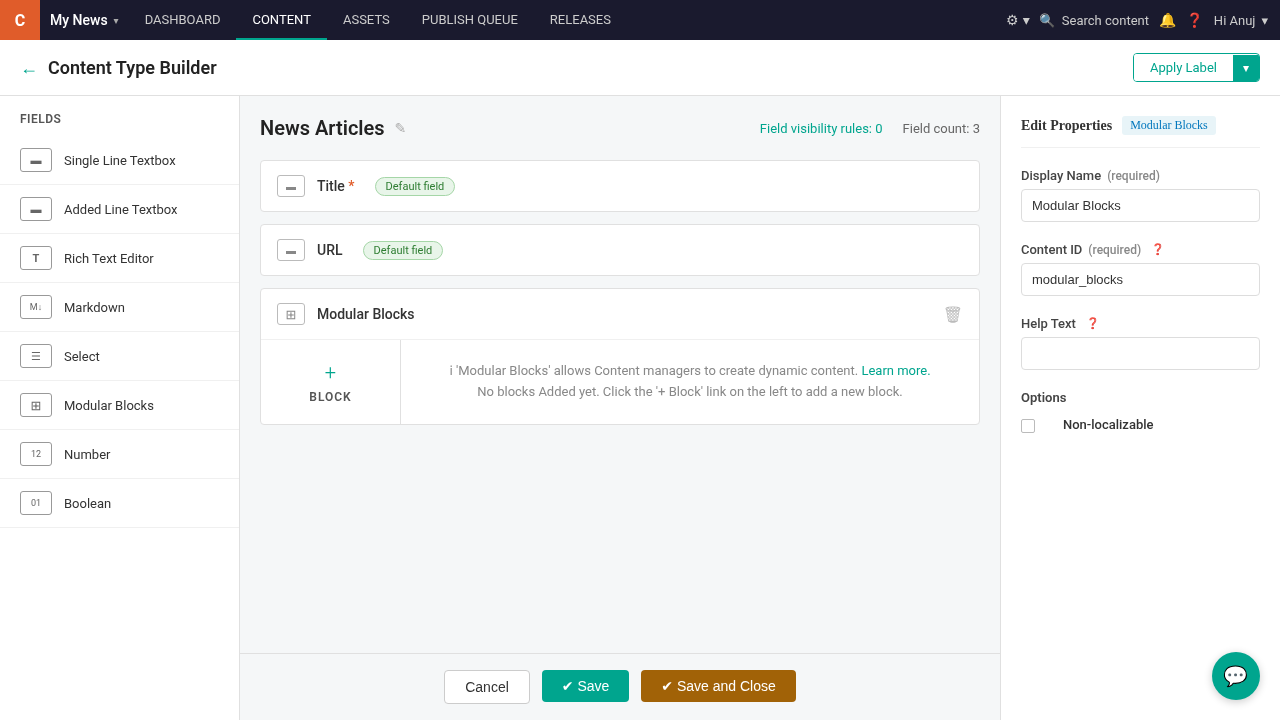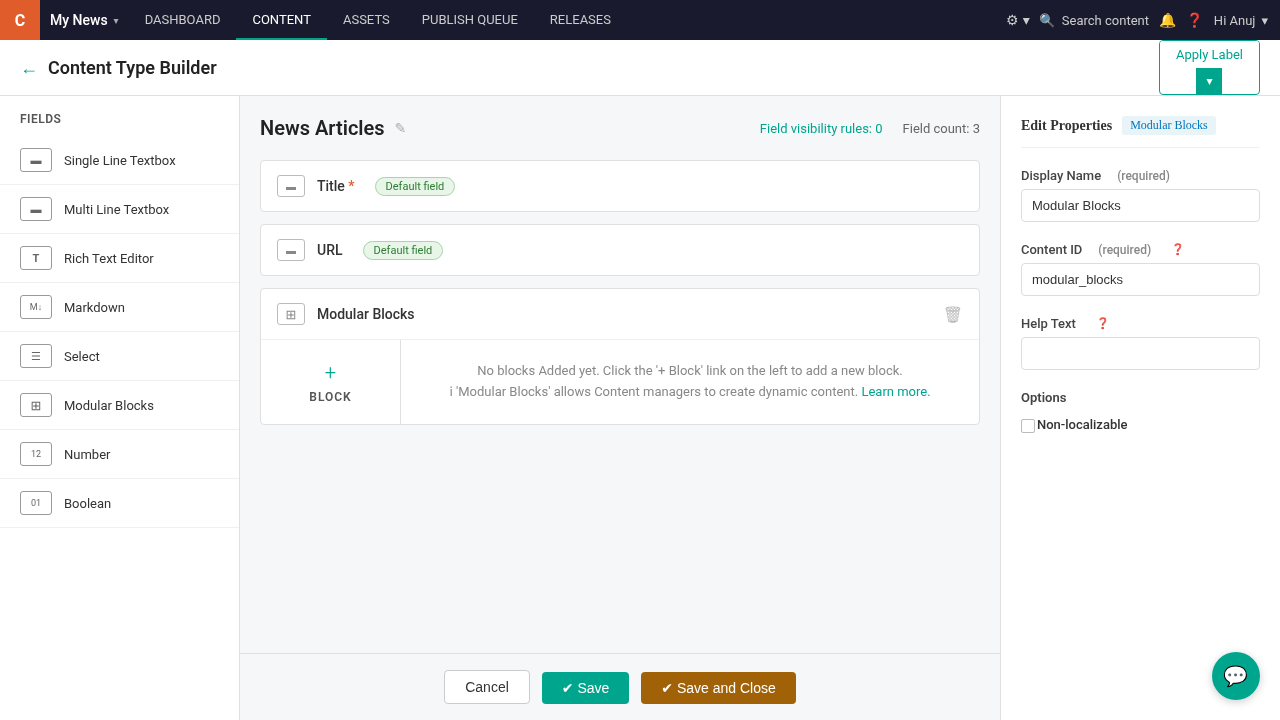--- a/index.html
+++ b/index.html
@@ -44,21 +44,21 @@
     .subheader {
       background: #fff; border-bottom: 1px solid #e0e0e0;
       padding: 0 20px; height: 56px; display: flex; align-items: center;
       justify-content: space-between;
     }
     .subheader-left { display: flex; align-items: center; gap: 10px; }
     .back-arrow { color: #00a58e; font-size: 18px; cursor: pointer; }
     .subheader-title { font-size: 18px; font-weight: 600; color: #222; }
     .apply-label-btn {
       display: flex; align-items: center; gap: 0;
-      border: 1px solid #00a58e; border-radius: 4px; overflow: hidden; cursor: pointer; flex-direction: column;
+      border: 1px solid #00a58e; border-radius: 4px; overflow: hidden; cursor: pointer;
     }
     .apply-label-btn-text {
       padding: 6px 16px; background: #fff; color: #00a58e; font-size: 13px;
     }
     .apply-label-btn-arrow {
       padding: 6px 10px; background: #00a58e; color: #fff; font-size: 12px;
     }
 
     
     .main-layout {
@@ -153,21 +153,21 @@
     .blocks-empty {
       flex: 1; display: flex; flex-direction: column; align-items: center;
       justify-content: center; padding: 20px; text-align: center;
       color: #888; font-size: 13px; line-height: 1.6;
     }
     .blocks-empty .learn-more { color: #00a58e; cursor: pointer; }
 
     
     .center-footer {
       background: #f5f7f8; border-top: 1px solid #e0e0e0;
-      padding: 16px 20px; display: flex; align-items: flex-end; justify-content: center;
+      padding: 16px 20px; display: flex; align-items: flex-start; justify-content: center;
       gap: 12px;
     }
     .cancel-btn {
       padding: 8px 20px; background: #fff; border: 1px solid #ccc;
       border-radius: 4px; color: #333; cursor: pointer; font-size: 14px;
     }
     .save-btn {
       padding: 8px 20px; background: #00a58e; border: none;
       border-radius: 4px; color: #fff; cursor: pointer; font-size: 14px;
       display: flex; align-items: center; gap: 6px;
@@ -188,30 +188,30 @@
       border-bottom: 1px solid #f0f0f0; padding-bottom: 12px; font-family: Liberation Serif, serif;
     }
     .edit-props-title { font-size: 14px; font-weight: 600; color: #333; }
     .modular-blocks-tag {
       background: #e8f4f8; color: #0277bd; font-size: 12px;
       padding: 2px 8px; border-radius: 3px;
     }
     .prop-section { margin-bottom: 20px; }
     .prop-label {
       font-size: 13px; font-weight: 500; color: #444;
-      margin-bottom: 6px; display: flex; align-items: center; gap: 16px;
+      margin-bottom: 6px; display: flex; align-items: center; gap: 6px;
     }
     .prop-required { color: #888; font-size: 12px; }
     .prop-input {
       width: 100%; padding: 8px 10px; border: 1px solid #ddd;
       border-radius: 4px; font-size: 13px; color: #333; outline: none;
     }
     .prop-help { font-size: 11px; color: #888; margin-left: 4px; }
     .options-title { font-size: 13px; font-weight: 600; color: #444; margin-bottom: 12px; }
-    .option-row { display: flex; align-items: flex-start; gap: 2px; margin-bottom: 6px; }
+    .option-row { display: flex; align-items: flex-start; gap: 28px; margin-bottom: 6px; }
     .option-checkbox {
       width: 14px; height: 14px; border: 1.5px solid #bbb;
       border-radius: 2px; flex-shrink: 0; margin-top: 2px; cursor: pointer;
     }
     .option-text {}
     .option-name { font-size: 13px; font-weight: 500; color: #333; }
     .option-desc { font-size: 12px; color: #777; line-height: 1.5; margin-top: 4px; }
 
     
     ::-webkit-scrollbar { width: 6px; }
@@ -278,21 +278,21 @@
 
   <aside class="sidebar">
     <div class="sidebar-header">Fields</div>
 
     <div class="field-item">
       <div class="field-icon">▬</div>
       <span class="field-label">Single Line Textbox</span>
     </div>
     <div class="field-item">
       <div class="field-icon">▬</div>
-      <span class="field-label">Multi Line Textbox</span>
+      <span class="field-label">Added Line Textbox</span>
     </div>
     <div class="field-item">
       <div class="field-icon" style="font-weight:bold;">T</div>
       <span class="field-label">Rich Text Editor</span>
     </div>
     <div class="field-item">
       <div class="field-icon" style="font-size:9px;">M↓</div>
       <span class="field-label">Markdown</span>
     </div>
     <div class="field-item">
@@ -346,25 +346,25 @@
           <div class="field-row-icon" style="font-size:13px;">⊞</div>
           <span class="field-row-name">Modular Blocks</span>
           <span class="field-row-delete">🗑</span>
         </div>
         <div class="modular-blocks-body">
           <div class="add-block-btn">
             <span class="plus">+</span>
             <span class="block-label">BLOCK</span>
           </div>
           <div class="blocks-empty">
-            <span>No blocks Added yet. Click the '+ Block' link on the left to add a new block.</span>
             <span>
               ℹ <span>'Modular Blocks' allows Content managers to create dynamic content.</span>
               <span class="learn-more">Learn more.</span>
             </span>
+            <span>No blocks Added yet. Click the '+ Block' link on the left to add a new block.</span>
           </div>
         </div>
       </div>
     </div>
 
     <div class="center-footer">
       <button class="cancel-btn">Cancel</button>
       <button class="save-btn">✔ Save</button>
       <button class="save-close-btn">✔ Save and Close</button>
     </div>

